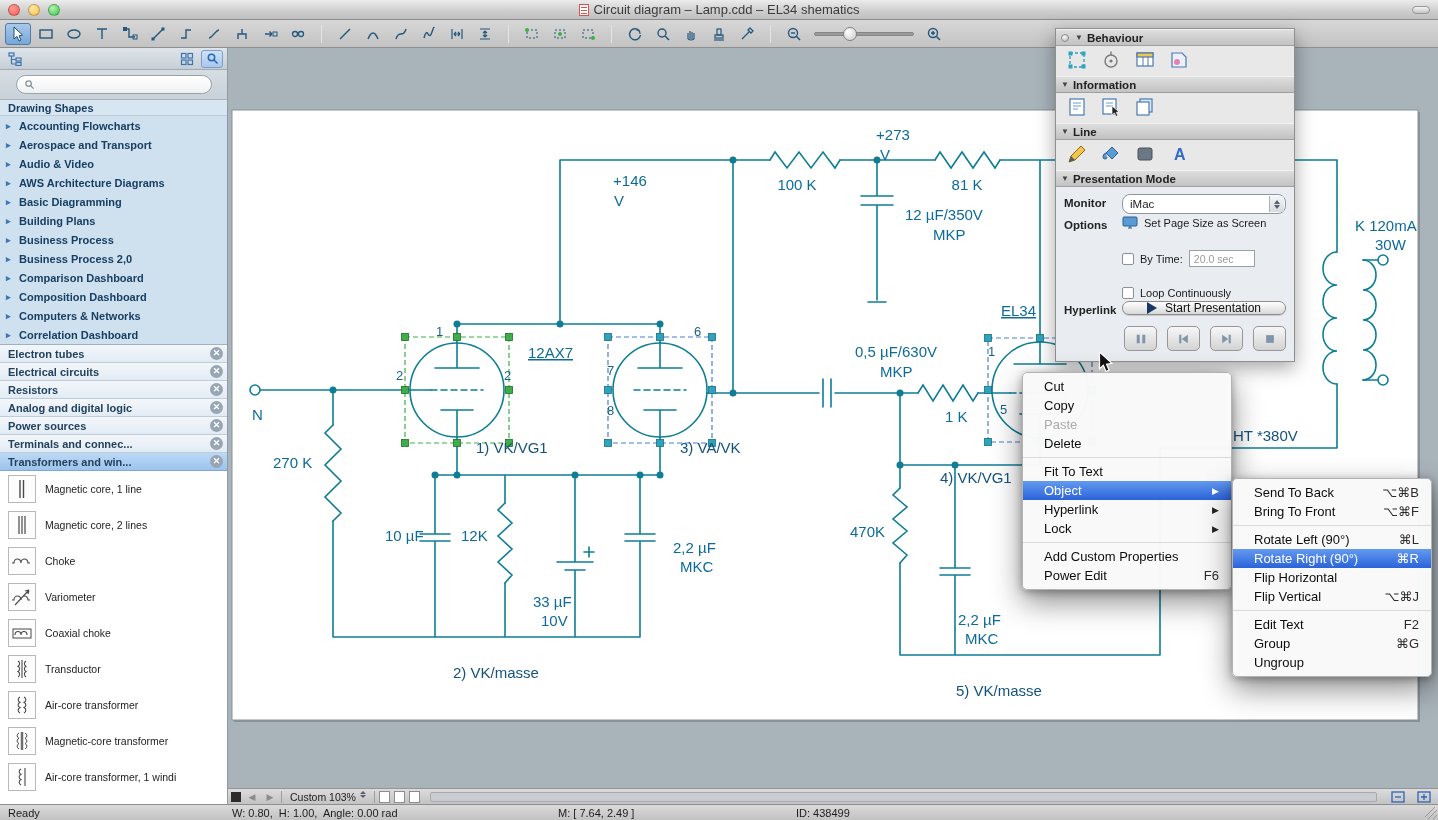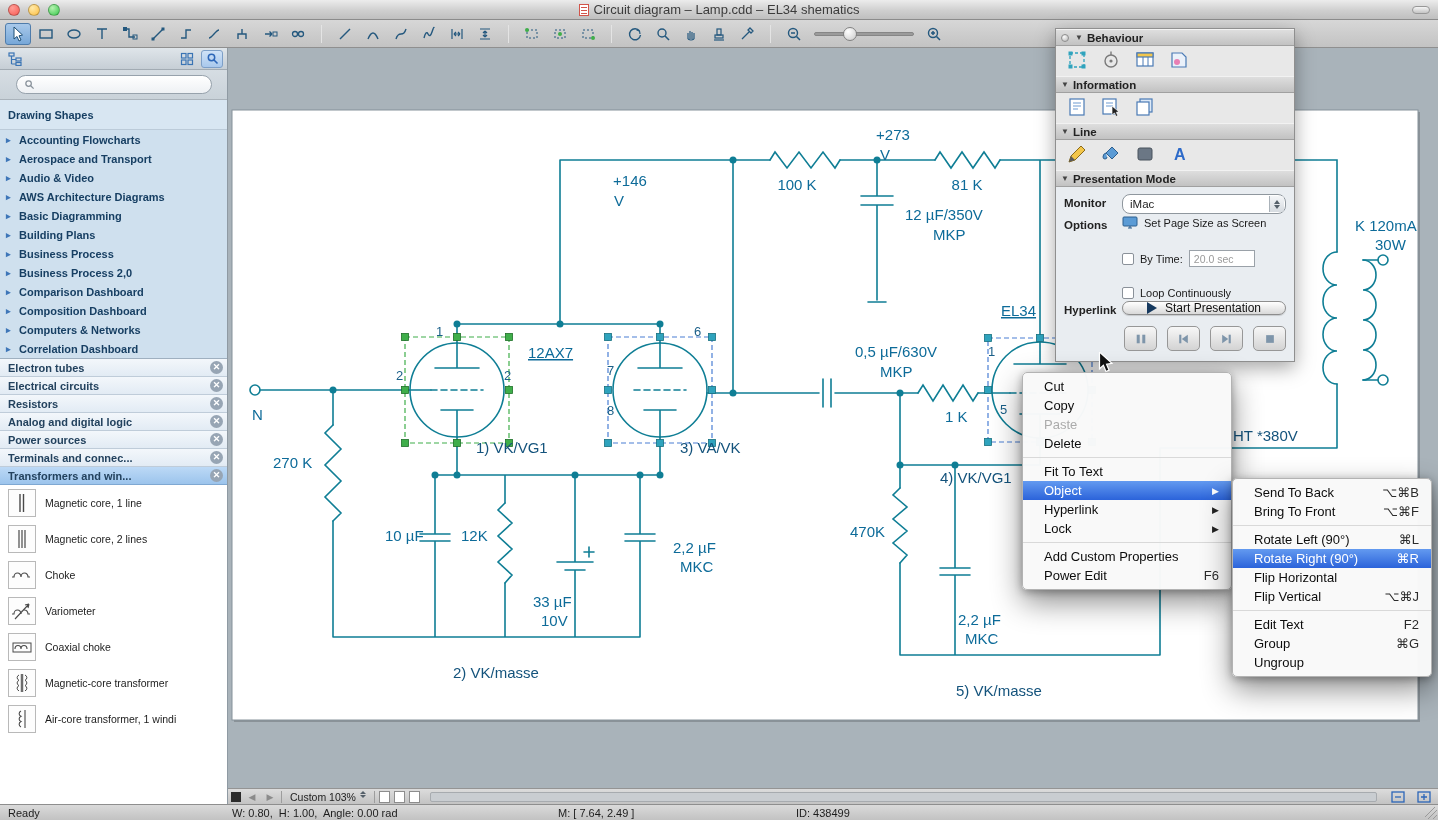--- a/index.html
+++ b/index.html
@@ -30,21 +30,21 @@
 .slider-knob{position:absolute;left:28px;top:-6px;width:14px;height:14px;border-radius:50%;background:radial-gradient(circle at 35% 30%,#fff,#c9c9c9);border:1px solid #818181}
 
 
 #sidebar{position:absolute;left:0;top:48px;width:228px;height:756px;background:#cfe0ee;border-right:1px solid #8f9aa3;overflow:hidden;z-index:5}
 .side-head{height:22px;background:linear-gradient(#dfe5ea,#c6ced5);border-bottom:1px solid #a2abb3;display:flex;align-items:center;padding:0 4px;gap:3px}
 .side-head .spacer{flex:1}
 .hbtn{width:22px;height:18px;display:flex;align-items:center;justify-content:center;border-radius:3px}
 .hbtn.blue{background:linear-gradient(#cfe2f7,#a9c8ec);border:1px solid #7d9fc7}
 .search-row{height:30px;display:flex;align-items:center;justify-content:center;background:linear-gradient(#d6dde3,#c9d2d9);border-bottom:1px solid #aab3bb}
 .search-pill{width:196px;height:19px;border-radius:10px;background:linear-gradient(#fff,#eef1f4);border:1px solid #97a2ac;display:flex;align-items:center;padding:0 7px;gap:5px;color:#8a939c;font-size:11px}
-.lib-header{height:30px;display:flex;align-items:center;padding-left:8px;font-size:11px;font-weight:bold;color:#173f63;background:#d8e6f2;border-bottom:1px solid #bccbd9}
+.lib-header{height:16px;display:flex;align-items:center;padding-left:8px;font-size:11px;font-weight:bold;color:#173f63;background:#d8e6f2;border-bottom:1px solid #bccbd9}
 .lib{height:19px;display:flex;align-items:center;padding-left:6px;gap:5px;font-size:11px;font-weight:bold;color:#173f63}
 .tri{color:#3e76b8;font-size:9px;width:8px}
 .openlibs{border-top:1px solid #9fb0c0}
 .openlib{height:18px;display:flex;align-items:center;padding:0 4px 0 8px;font-size:11px;font-weight:bold;color:#23425e;background:linear-gradient(#f3f7fb,#e2ebf4);border-bottom:1px solid #bfccd9}
 .openlib.selected{background:linear-gradient(#bcd9f6,#9cc4ec);border-bottom:1px solid #7fa8d2}
 .openlib-label{flex:1;white-space:nowrap;overflow:hidden}
 .lib-close{width:13px;height:13px;border-radius:50%;background:#97a5b4;color:#fff;font-size:9px;line-height:13px;text-align:center;flex:none}
 .shapelist{background:#fff;height:100%}
 .shape-row{height:36px;display:flex;align-items:center;padding-left:8px;gap:9px}
 .shape-icon{width:28px;height:28px;border:1px solid #b9b9b9;background:#fdfdfd;display:flex;align-items:center;justify-content:center;flex:none}
@@ -437,20 +437,36 @@
         <span class="shape-label">Variometer</span>
       </div>
       <div class="shape-row">
         <span class="shape-icon">
             <svg width="24" height="24" viewBox="0 0 24 24">
               <rect x="3" y="8" width="18" height="9" fill="none" stroke="#4a4a4a"></rect>
               <path d="M5 14 a3 3.5 0 0 1 6 0 a3 3.5 0 0 1 6 0" stroke="#4a4a4a" stroke-width="1.1" fill="none"></path>
             </svg>
           </span>
         <span class="shape-label">Coaxial choke</span>
+      </div>
+      <div class="shape-row">
+        <span class="shape-icon">
+            <svg width="24" height="24" viewBox="0 0 24 24">
+              <path d="M8 4 a3 3 0 0 1 0 5.3 a3 3 0 0 1 0 5.3 a3 3 0 0 1 0 5.3 M16 4 a3 3 0 0 0 0 5.3 a3 3 0 0 0 0 5.3 a3 3 0 0 0 0 5.3 M12 3 V21" stroke="#4a4a4a" stroke-width="1.1" fill="none"></path>
+            </svg>
+          </span>
+        <span class="shape-label">Transductor</span>
+      </div>
+      <div class="shape-row">
+        <span class="shape-icon">
+            <svg width="24" height="24" viewBox="0 0 24 24">
+              <path d="M10 4 a3.5 3 0 0 0 0 5.3 a3.5 3 0 0 0 0 5.3 a3.5 3 0 0 0 0 5.3 M14 4 a3.5 3 0 0 1 0 5.3 a3.5 3 0 0 1 0 5.3 a3.5 3 0 0 1 0 5.3" stroke="#4a4a4a" stroke-width="1.1" fill="none"></path>
+            </svg>
+          </span>
+        <span class="shape-label">Air-core transformer</span>
       </div>
       <div class="shape-row">
         <span class="shape-icon">
             <svg width="24" height="24" viewBox="0 0 24 24">
               <path d="M9 4 a3.5 3 0 0 0 0 5.3 a3.5 3 0 0 0 0 5.3 a3.5 3 0 0 0 0 5.3 M15 4 a3.5 3 0 0 1 0 5.3 a3.5 3 0 0 1 0 5.3 a3.5 3 0 0 1 0 5.3 M11.3 3 V21 M12.7 3 V21" stroke="#4a4a4a" stroke-width="1" fill="none"></path>
             </svg>
           </span>
         <span class="shape-label">Magnetic-core transformer</span>
       </div>
       <div class="shape-row">

